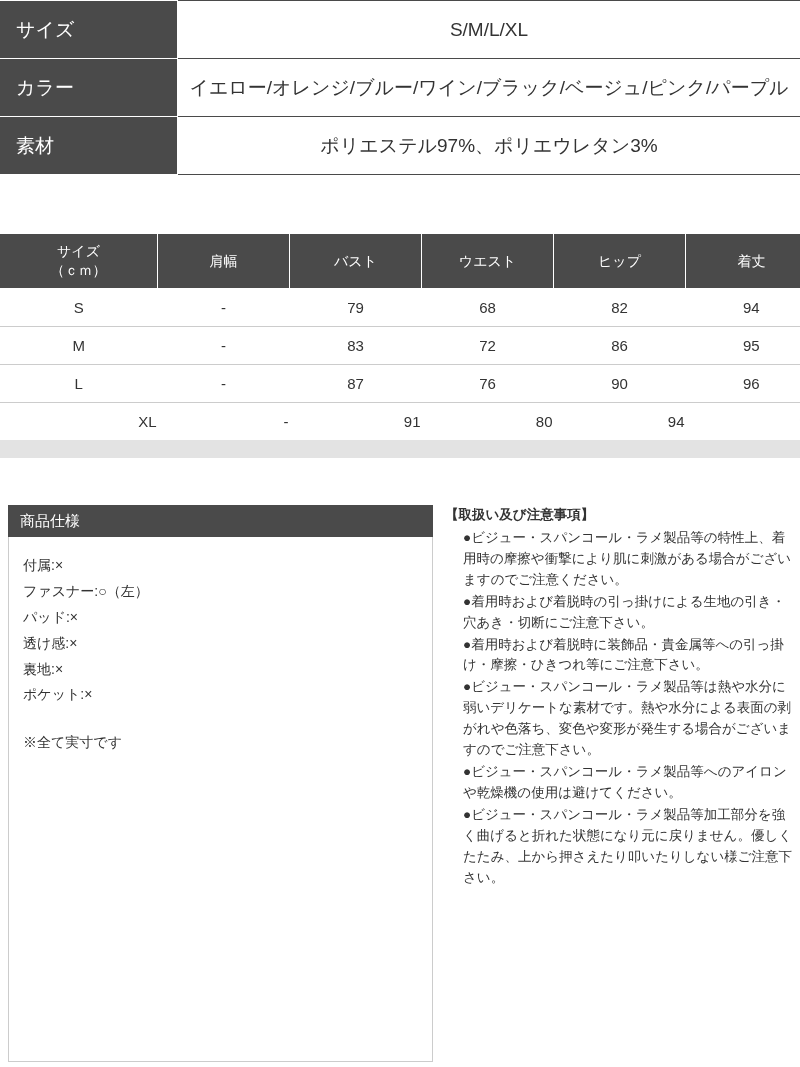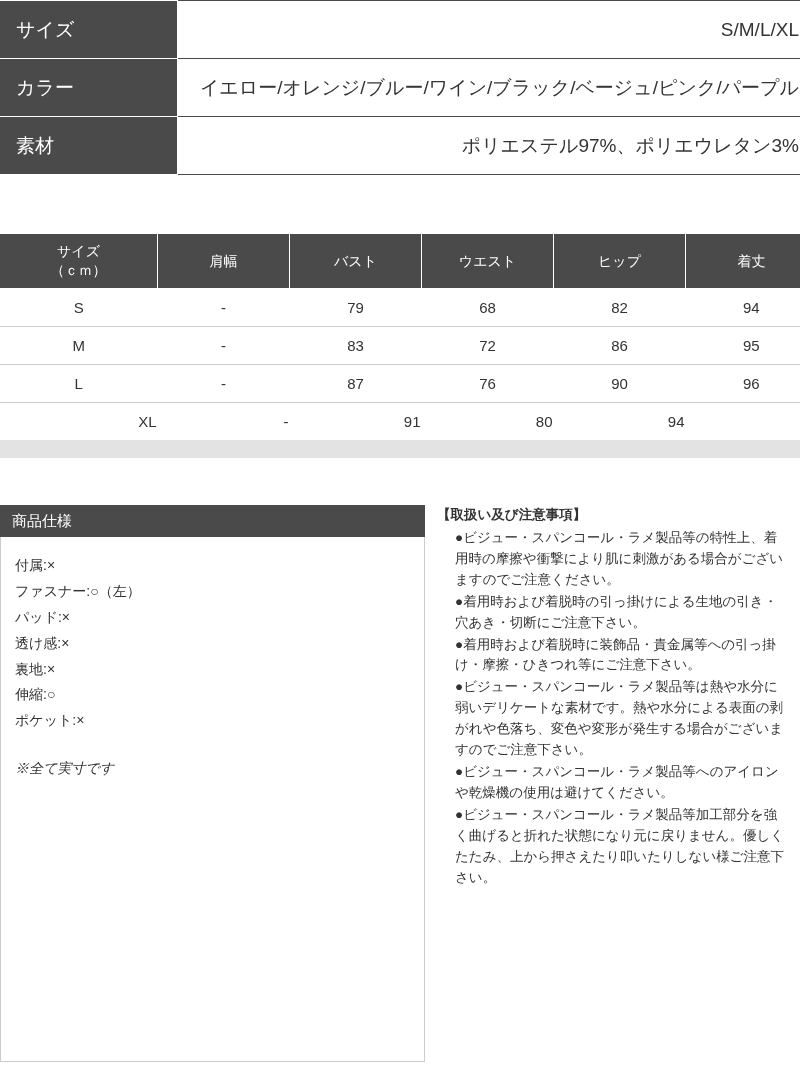--- a/index.html
+++ b/index.html
@@ -32,21 +32,21 @@
     text-align: left;
     padding-left: 16px;
     border: 1px solid #ffffff;
     border-left: none;
     vertical-align: middle;
   }
   .spec-table td {
     background: #ffffff;
     color: #333333;
     font-size: 19px;
-    text-align: right;
+    text-align: center;
     vertical-align: middle;
     border: 1px solid #4a4a4a;
     border-right: none;
   }
 
   
   .size-wrap {
     margin-top: 58px;
     width: 800px;
   }
@@ -88,41 +88,42 @@
 
   
   .lower {
     margin-top: 47px;
     display: flex;
     align-items: flex-start;
     width: 800px;
   }
   .col-left {
     width: 425px;
+    margin-left: 8px;
   }
   .panel-header {
     background: #4a4a4a;
     color: #ffffff;
     font-size: 15px;
     height: 32px;
     line-height: 32px;
     padding-left: 12px;
     box-sizing: border-box;
   }
   .panel-body {
     border: 1px solid #cccccc;
     border-top: none;
     height: 525px;
     box-sizing: border-box;
     padding: 16px 14px;
     font-size: 14px;
     line-height: 1.85;
     color: #333333;
   }
-  .panel-note { margin-top: 22px; font-style: italic; }
+  .panel-note { margin-top: 22px; }
 
   .col-right {
     width: 350px;
     margin-left: 12px;
     font-size: 13.5px;
     line-height: 1.55;
     color: #333333;
   }
   .col-right .head {
     font-size: 13.5px;
@@ -210,21 +211,20 @@
 <div class="lower">
 
   <div class="col-left">
     <div class="panel-header">商品仕様</div>
     <div class="panel-body">
       <div>付属:×</div>
       <div>ファスナー:○（左）</div>
       <div>パッド:×</div>
       <div>透け感:×</div>
       <div>裏地:×</div>
-      <div>伸縮:○</div>
       <div>ポケット:×</div>
       <div class="panel-note">※全て実寸です</div>
     </div>
   </div>
 
   <div class="col-right">
     <div class="head">【取扱い及び注意事項】</div>
     <p>●ビジュー・スパンコール・ラメ製品等の特性上、着用時の摩擦や衝撃により肌に刺激がある場合がございますのでご注意ください。</p>
     <p>●着用時および着脱時の引っ掛けによる生地の引き・穴あき・切断にご注意下さい。</p>
     <p>●着用時および着脱時に装飾品・貴金属等への引っ掛け・摩擦・ひきつれ等にご注意下さい。</p>

